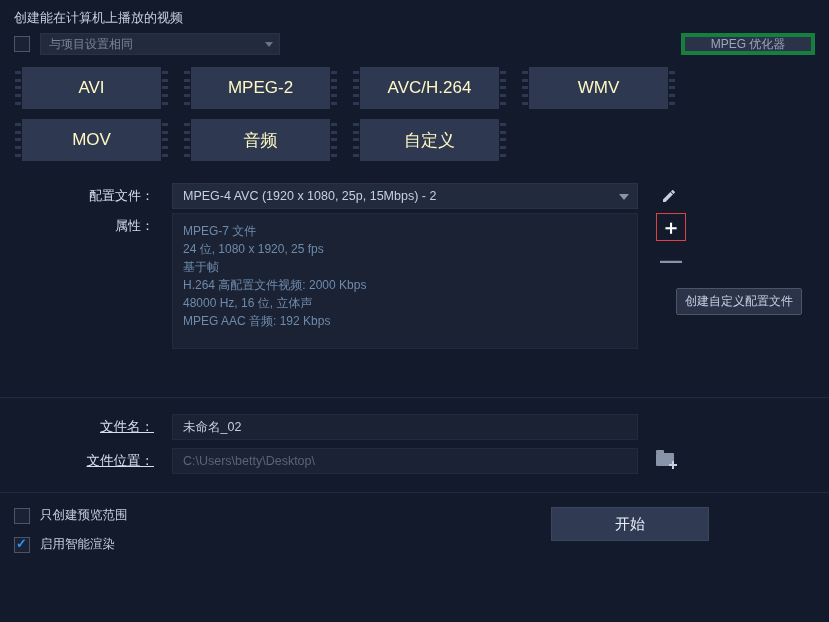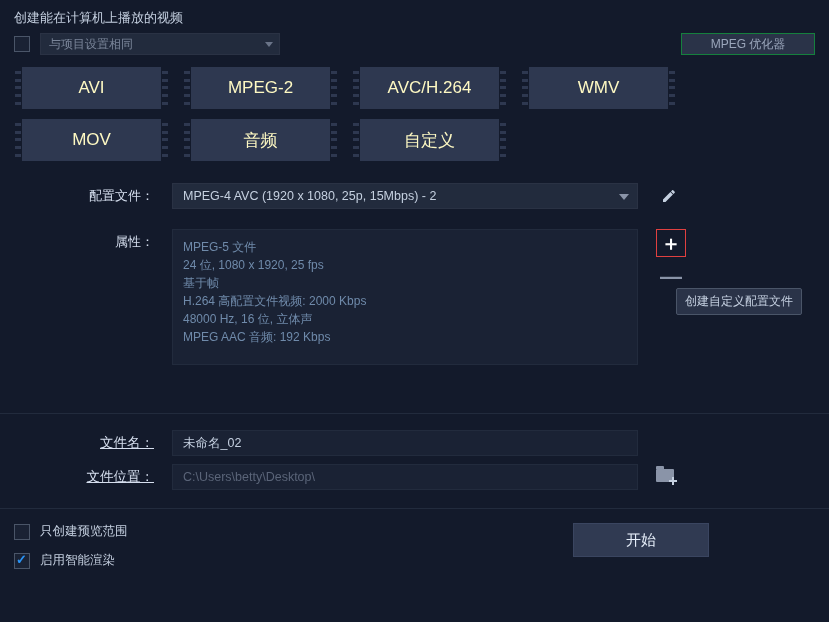--- a/index.html
+++ b/index.html
@@ -34,21 +34,21 @@
     background: #222b3d; color: #7a8599; height: 22px; width: 240px;
     display: flex; align-items: center; padding: 0 8px; position: relative; font-size: 12px;
     border: 1px solid #2a3244;
   }
   .dd .tri { position: absolute; right: 6px; top: 8px; width: 0; height: 0;
     border-left: 4px solid transparent; border-right: 4px solid transparent; border-top: 5px solid #6a7488; }
   .optbtn {
     margin-left: auto;
     background: #2a3348; color: #9aa6bb; height: 22px; width: 134px;
     display: flex; align-items: center; justify-content: center; font-size: 12px;
-    border: 1px solid #15803d;
+    border: 4px solid #15803d;
   }
   .formats {
     display: grid;
     grid-template-columns: repeat(4, 155px);
     grid-auto-rows: 42px;
     gap: 10px 14px;
     padding: 2px 14px 14px;
   }
   .fmt {
     background: #2e3850;
@@ -59,21 +59,21 @@
   .film-l, .film-r {
     position: absolute; top: 0; bottom: 0; width: 8px; background: #131a2b;
     display: flex; flex-direction: column; justify-content: space-around; padding: 2px 0;
   }
   .film-l { left: 0; } .film-r { right: 0; }
   .perf { width: 6px; height: 3px; background: #2e3850; margin: 0 auto; }
   .fmt.sel .perf { background: #0a8cff; }
   .cfg {
     padding: 8px 14px 0;
   }
-  .cfgrow { display: flex; align-items: flex-start; gap: 18px; margin-bottom: 20px; }
+  .cfgrow { display: flex; align-items: flex-start; gap: 18px; margin-bottom: 4px; }
   .cfglbl { width: 140px; text-align: right; font-size: 13px; color: #d6dfef; padding-top: 4px; }
   .profile-dd {
     flex: 0 0 466px; background: #222b3d; height: 26px; display: flex; align-items: center;
     padding: 0 10px; position: relative; font-size: 12.5px; color: #c5d0e0;
     border: 1px solid #2a3244;
   }
   .profile-dd .tri { position: absolute; right: 8px; top: 10px; width: 0; height: 0;
     border-left: 5px solid transparent; border-right: 5px solid transparent; border-top: 6px solid #8a94a8; }
   .iconcol { display: flex; flex-direction: column; gap: 6px; align-items: center; }
   .iconbtn {
@@ -102,21 +102,21 @@
   .folder-ico::before { content: ""; position: absolute; top: -3px; left: 0; width: 8px; height: 3px; background: #8a94a8; border-radius: 1px 1px 0 0; }
   .folder-plus { position: absolute; right: -3px; bottom: -3px; width: 8px; height: 8px; }
   .folder-plus::before, .folder-plus::after { content: ""; position: absolute; background: #c5d0e0; }
   .folder-plus::before { left: 3px; top: 0; width: 2px; height: 8px; }
   .folder-plus::after { top: 3px; left: 0; width: 8px; height: 2px; }
   .sep2 { height: 1px; background: #222b3d; margin: 14px 0 10px; }
   .bottom { display: flex; align-items: flex-start; padding: 4px 14px; }
   .optcol { display: flex; flex-direction: column; gap: 12px; }
   .optrow { display: flex; align-items: center; gap: 10px; font-size: 12.5px; cursor: pointer; }
   .startbtn {
-    margin-left: auto; width: 136px; height: 34px; background: #303a52;
+    margin-left: auto; width: 158px; height: 34px; background: #303a52;
     display: flex; align-items: center; justify-content: center; font-size: 15px; color: #e6eef9;
     border: 1px solid #3a4560; cursor: pointer; margin-right: 106px;
   }
   .pencil { width: 16px; height: 16px; position: relative; }
   .pencil svg { width: 16px; height: 16px; }
   .plus { color: #fff; font-size: 20px; font-weight: bold; line-height: 1; }
   .minus { color: #8a94a8; font-size: 22px; font-weight: bold; line-height: 0.5; }
 </style>
 </head>
 <body>
@@ -267,21 +267,21 @@
           <svg viewBox="0 0 16 16">
               <path d="M2 11.5V14h2.5l7.4-7.4-2.5-2.5L2 11.5zM13.7 4.8c.3-.3.3-.7 0-1l-1.5-1.5c-.3-.3-.7-.3-1 0l-1.2 1.2 2.5 2.5 1.2-1.2z" fill="#c5d0e0"></path>
             </svg>
         </span>
       </div>
     </div>
   </div>
   <div class="cfgrow">
     <div class="cfglbl">属性：</div>
     <div class="props" id="propsbox">
-        <div>MPEG-5 文件</div>
+        <div>MPEG-7 文件</div>
         <div>24 位, 1080 x 1920, 25 fps</div>
         <div>基于帧</div>
         <div>H.264 高配置文件视频: 2000 Kbps</div>
         <div>48000 Hz, 16 位, 立体声</div>
         <div>MPEG AAC 音频: 192 Kbps</div>
       </div>
     <div class="iconcol">
       <div class="iconbtn hl">
         <span class="plus">＋</span>
       </div>

